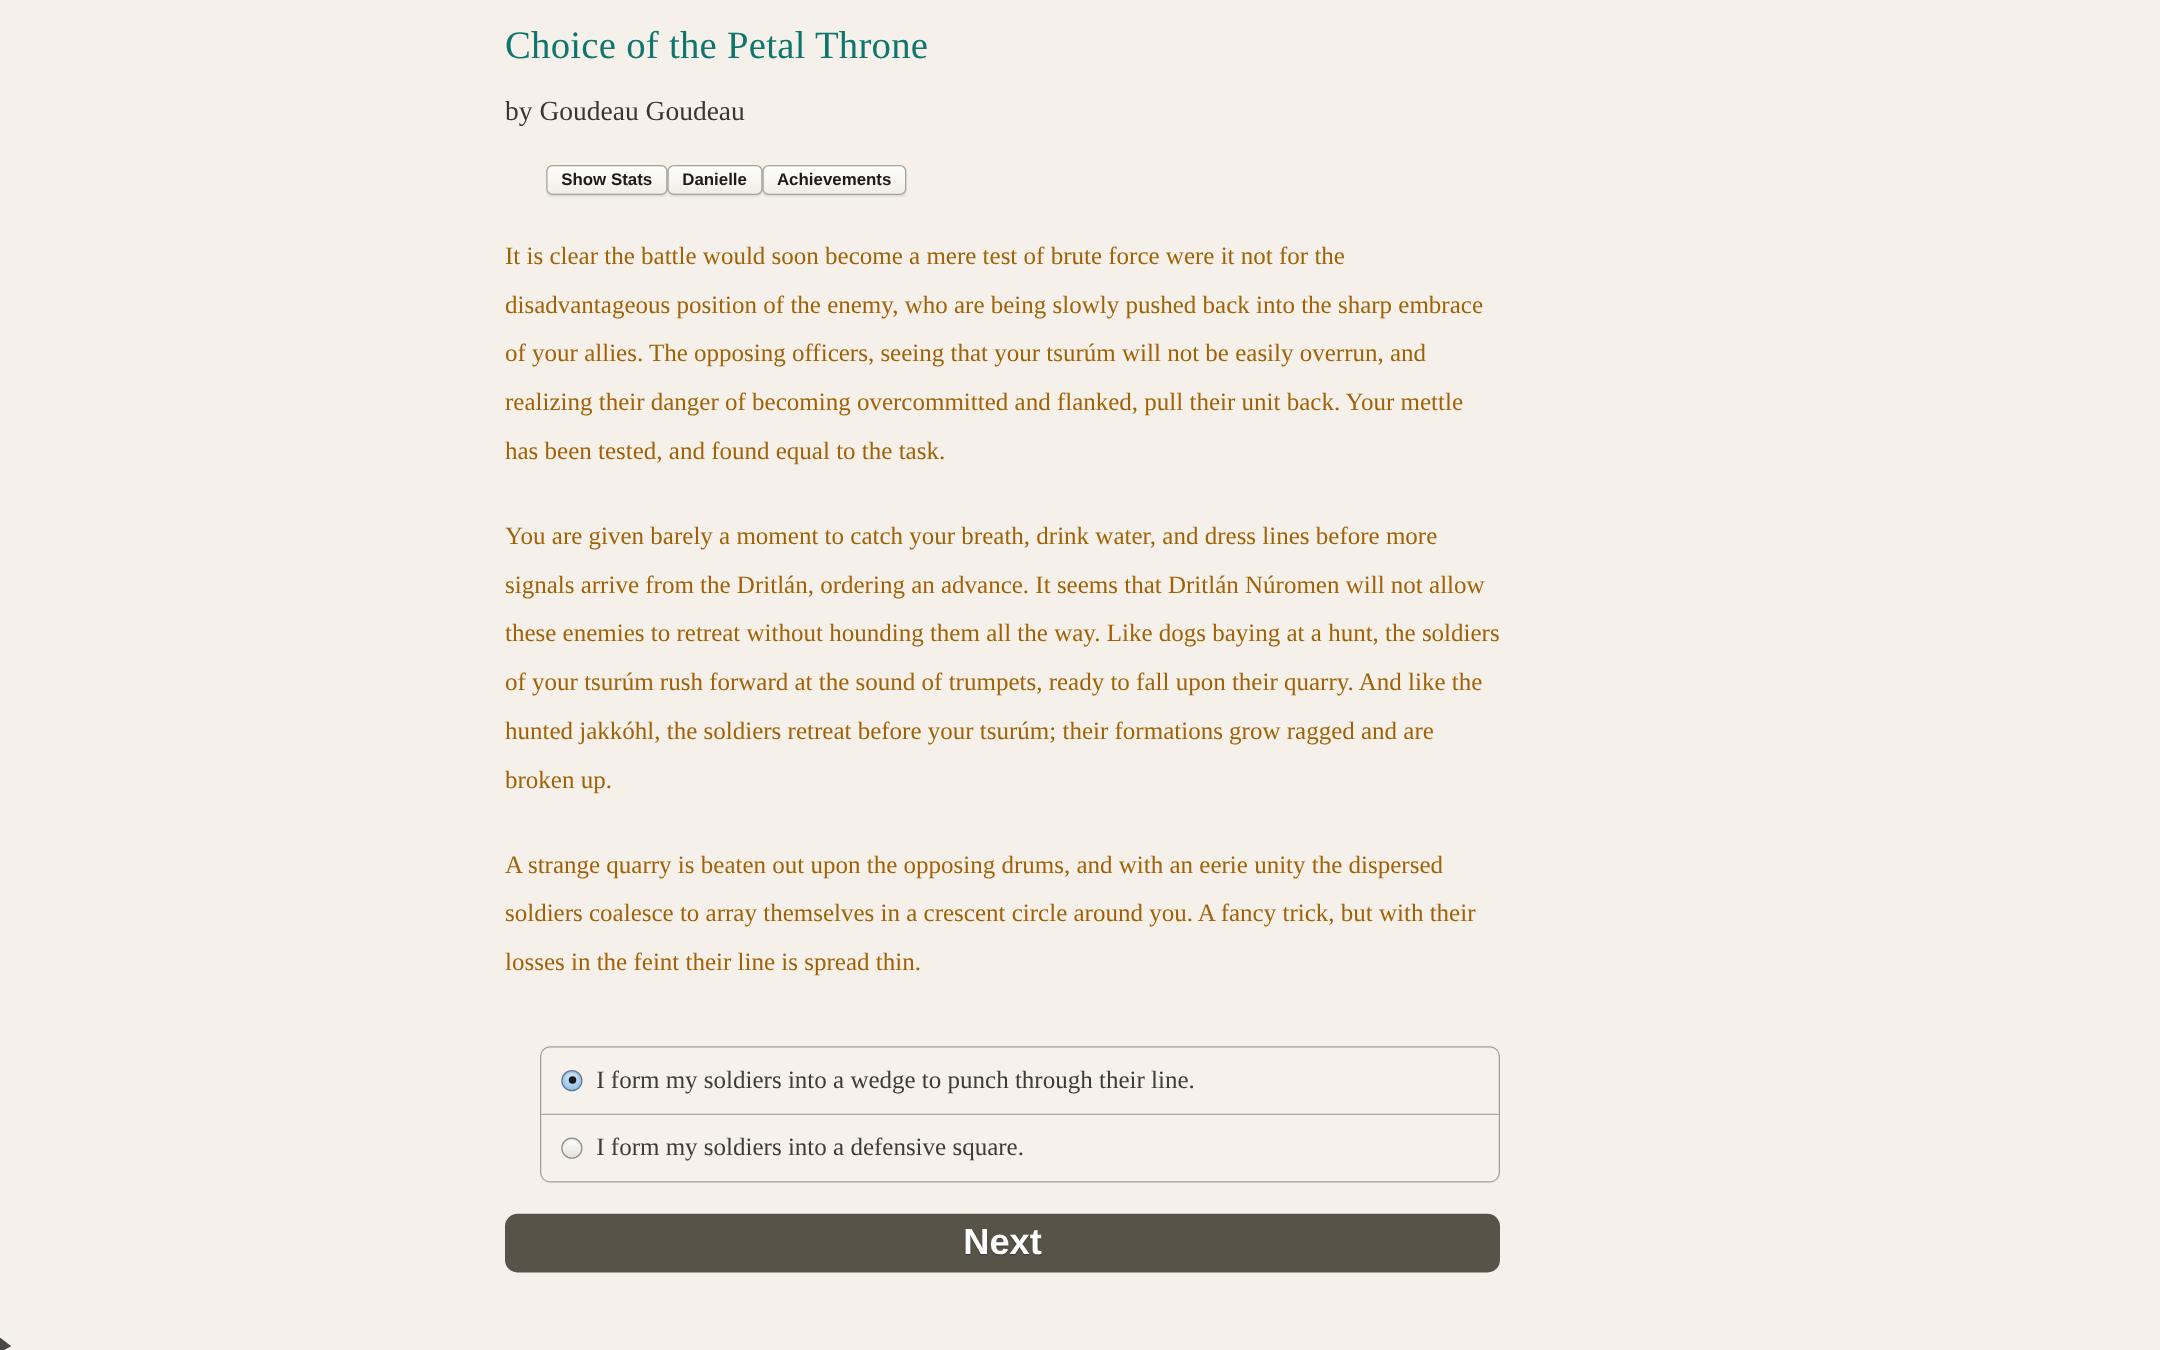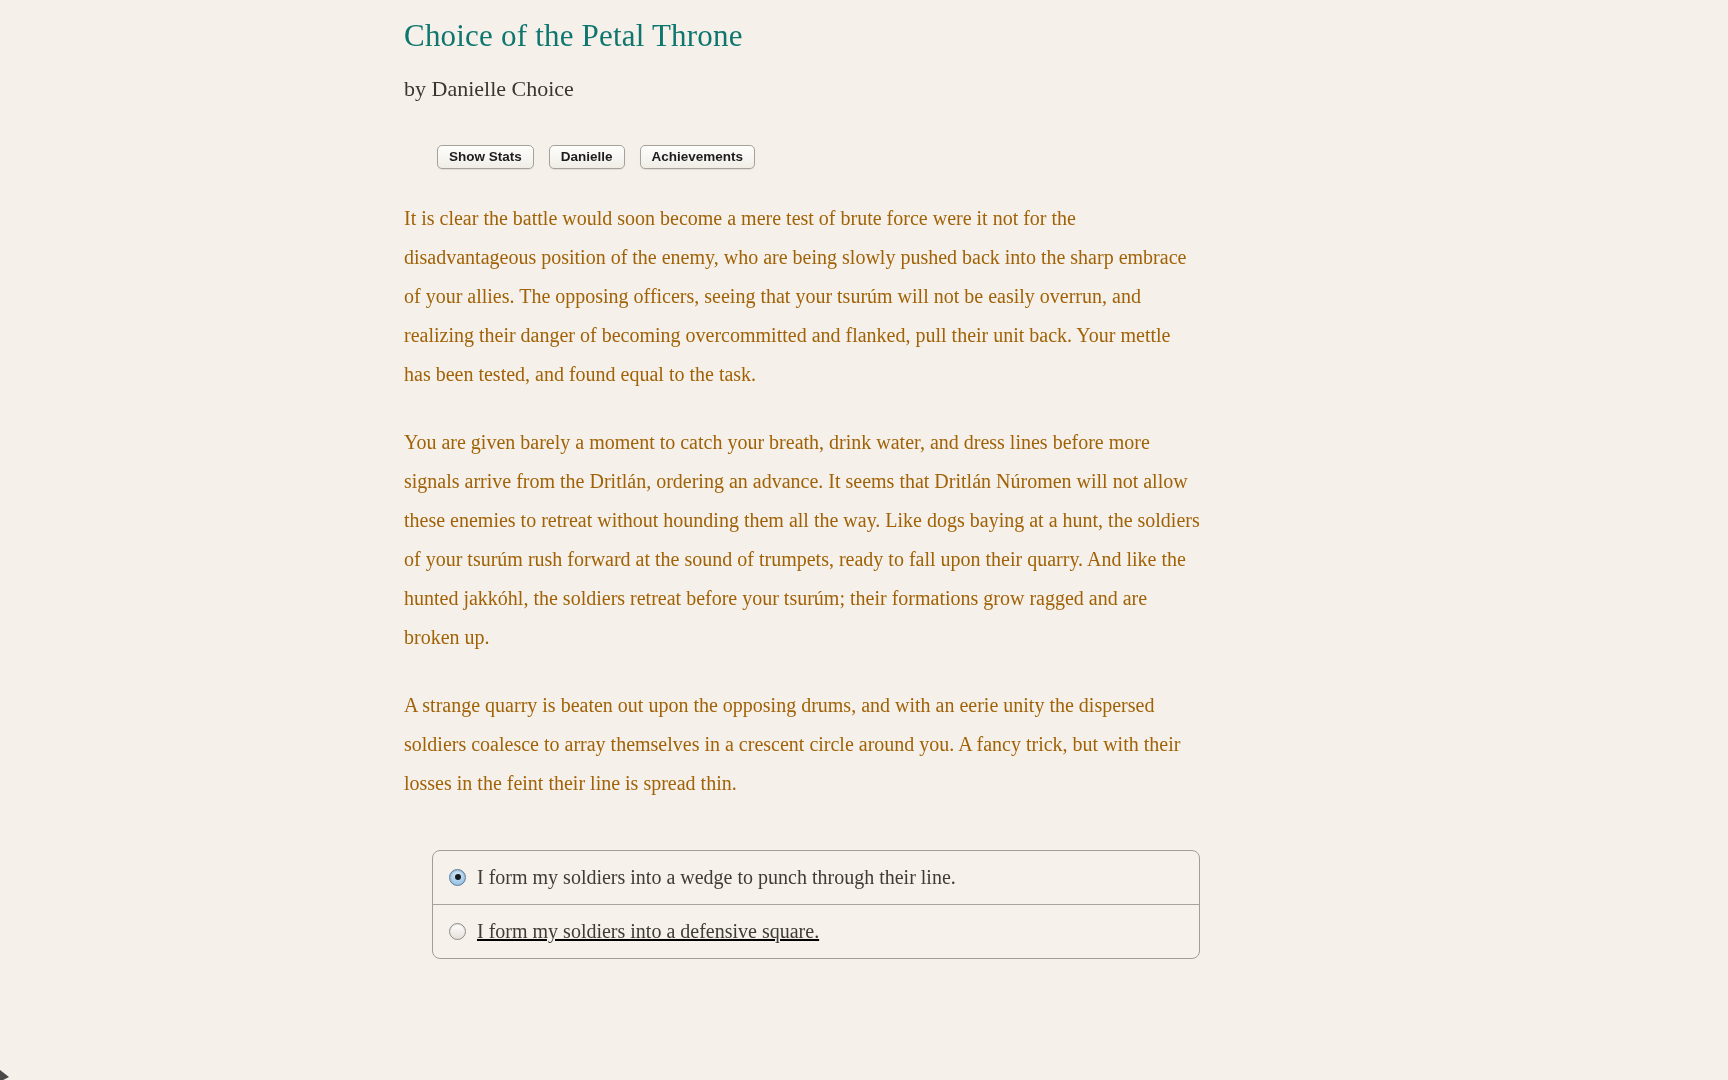--- a/index.html
+++ b/index.html
@@ -23,23 +23,22 @@
     font-weight: normal;
     color: #0f766e;
     letter-spacing: 0.2px;
   }
   .byline {
     margin: 22px 0 0 0;
     font-size: 22px;
     color: #3a362f;
   }
   .toolbar {
-    margin-top: 43px;
+    margin-top: 30px;
     display: flex;
-    gap: 15px;
     padding-left: 33px;
   }
   .tool-btn {
     font-family: "Liberation Sans", sans-serif;
     font-size: 13.5px;
     font-weight: bold;
     color: #1c1c1c;
     background: linear-gradient(#fefefd, #f0ede6);
     border: 1px solid #a5a29b;
     border-radius: 5px;
@@ -68,21 +67,20 @@
     margin-left: 28px;
   }
   .choice-row {
     display: flex;
     align-items: center;
     padding: 14px 16px 15px 16px;
     cursor: pointer;
   }
   .choice-row + .choice-row {
     border-top: 1px solid #a8a49b;
-    text-decoration: underline;
   }
   .radio {
     width: 17px;
     height: 17px;
     border-radius: 50%;
     margin-right: 11px;
     flex: 0 0 auto;
     position: relative;
     box-sizing: border-box;
     background: linear-gradient(#ffffff, #e4e1da);
@@ -135,21 +133,21 @@
     opacity: 0.85;
   }
 </style>
 </head>
 <body>
 
 <div class="content">
 
   <h1 class="page-title">Choice of the Petal Throne</h1>
 
-  <div class="byline">by Danielle Choice</div>
+  <div class="byline">by Goudeau Goudeau</div>
 
   <div class="toolbar">
     <button class="tool-btn">Show Stats</button>
     <button class="tool-btn">Danielle</button>
     <button class="tool-btn">Achievements</button>
   </div>
 
   <div class="story">
     <p>It is clear the battle would soon become a mere test of brute force were it not for the disadvantageous position of the enemy, who are being slowly pushed back into the sharp embrace of your allies. The opposing officers, seeing that your tsurúm will not be easily overrun, and realizing their danger of becoming overcommitted and flanked, pull their unit back. Your mettle has been tested, and found equal to the task.</p>
     <p>You are given barely a moment to catch your breath, drink water, and dress lines before more signals arrive from the Dritlán, ordering an advance. It seems that Dritlán Núromen will not allow these enemies to retreat without hounding them all the way. Like dogs baying at a hunt, the soldiers of your tsurúm rush forward at the sound of trumpets, ready to fall upon their quarry. And like the hunted jakkóhl, the soldiers retreat before your tsurúm; their formations grow ragged and are broken up.</p>
@@ -160,16 +158,17 @@
     <div class="choice-row">
       <span class="radio selected"></span>
       <span class="choice-label">I form my soldiers into a wedge to punch through their line.</span>
     </div>
     <div class="choice-row">
       <span class="radio"></span>
       <span class="choice-label">I form my soldiers into a defensive square.</span>
     </div>
   </div>
 
+  <button class="next-btn">Next</button>
 
 </div>
 
 <div class="cursor-artifact"></div>
 
 </body></html>

